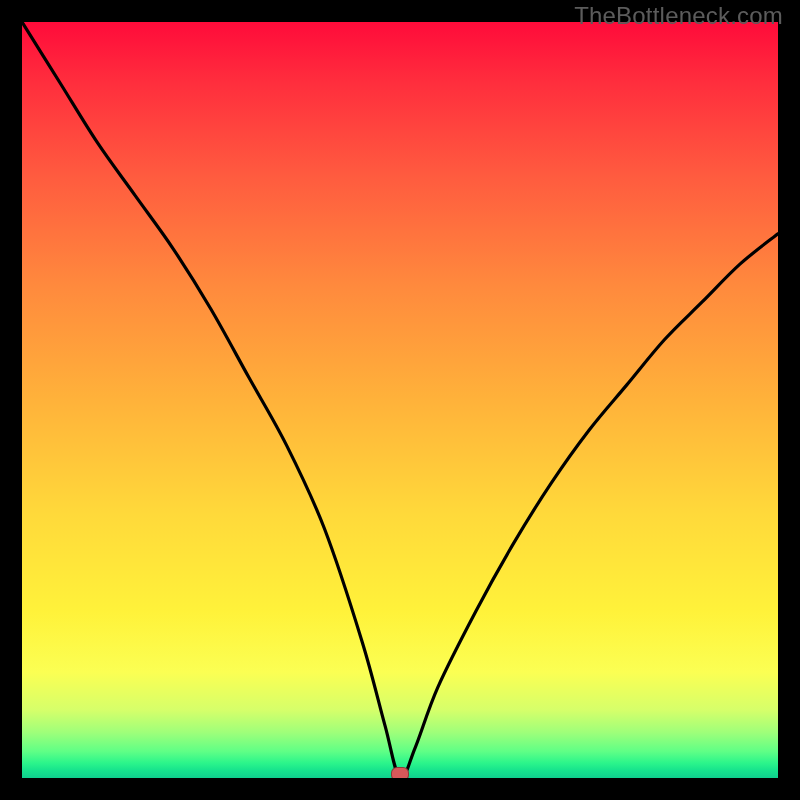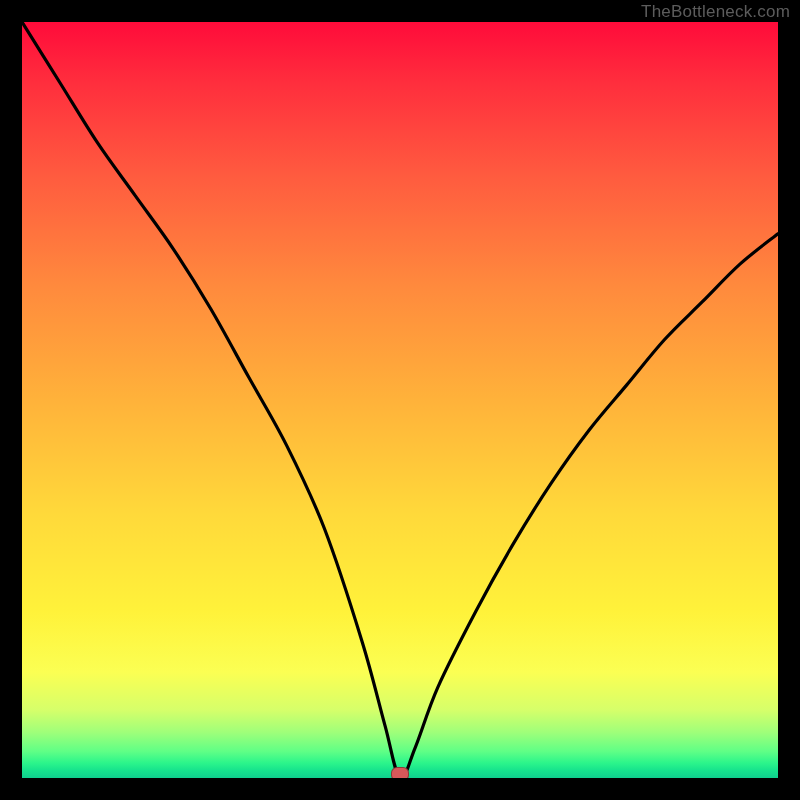--- a/index.html
+++ b/index.html
@@ -13,23 +13,23 @@
   }
   .frame {
     position: relative;
     width: 800px;
     height: 800px;
     background: #000;
   }
   .watermark {
     position: absolute;
     top: 2px;
-    right: 10px;
+    right: 17px;
     color: #5c5c5c;
-    font-size: 17px;
+    font-size: 24px;
     font-weight: 500;
     letter-spacing: 0.2px;
     z-index: 5;
   }
   .plot-area {
     position: absolute;
     left: 22px;
     top: 22px;
     width: 756px;
     height: 756px;

